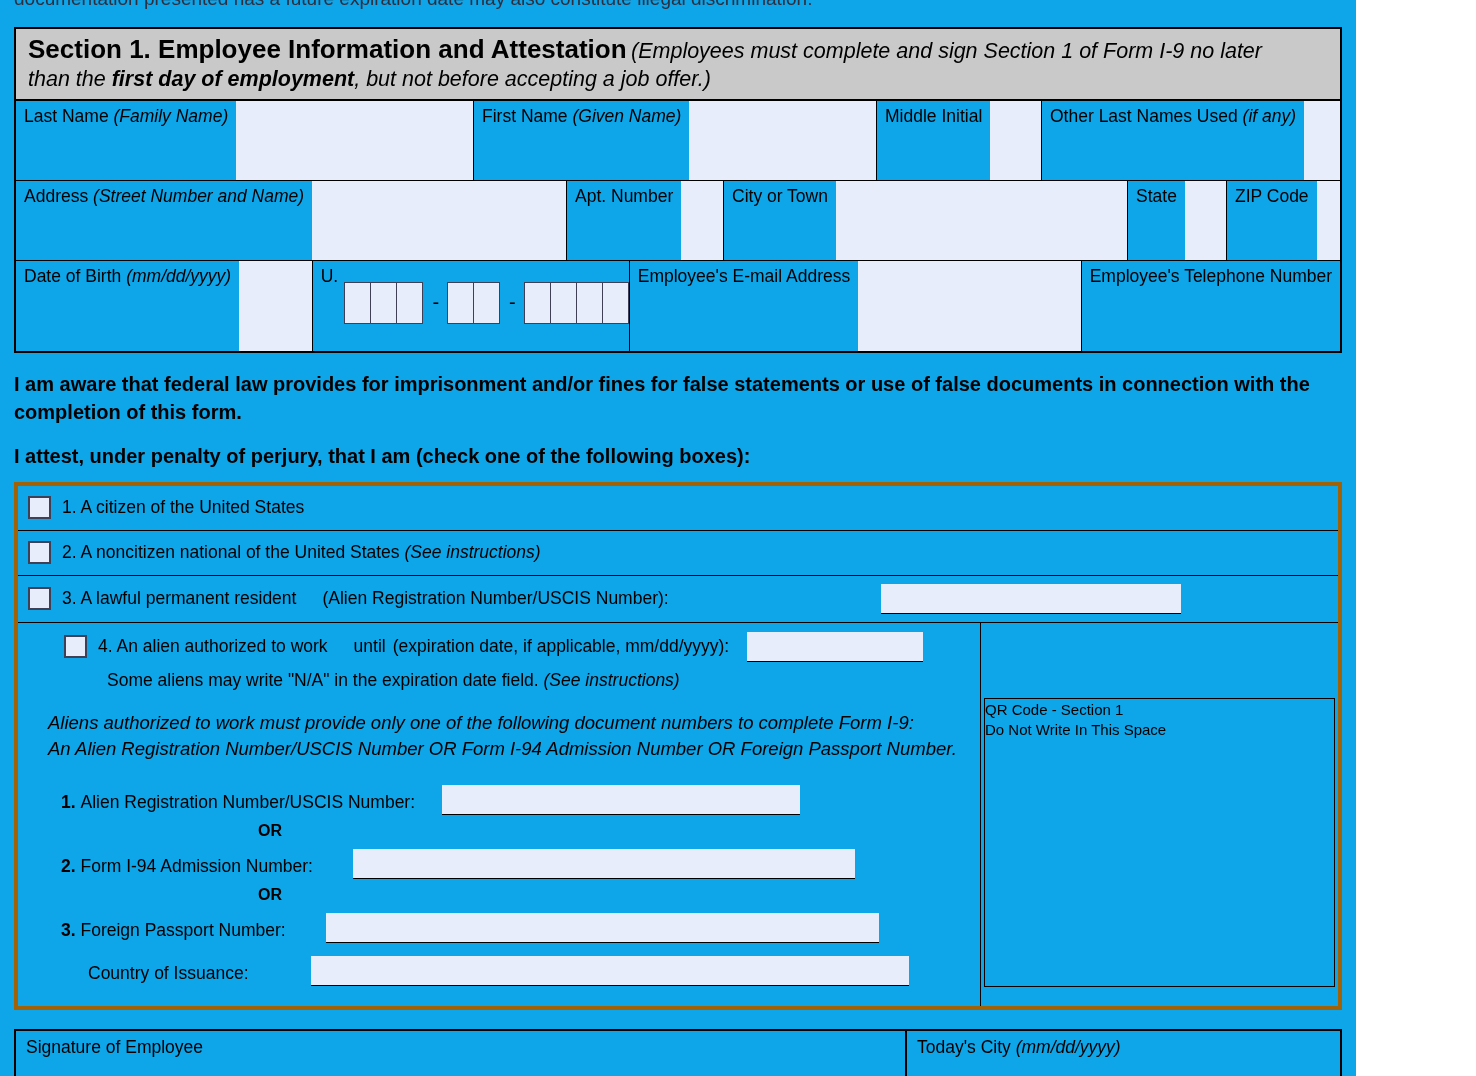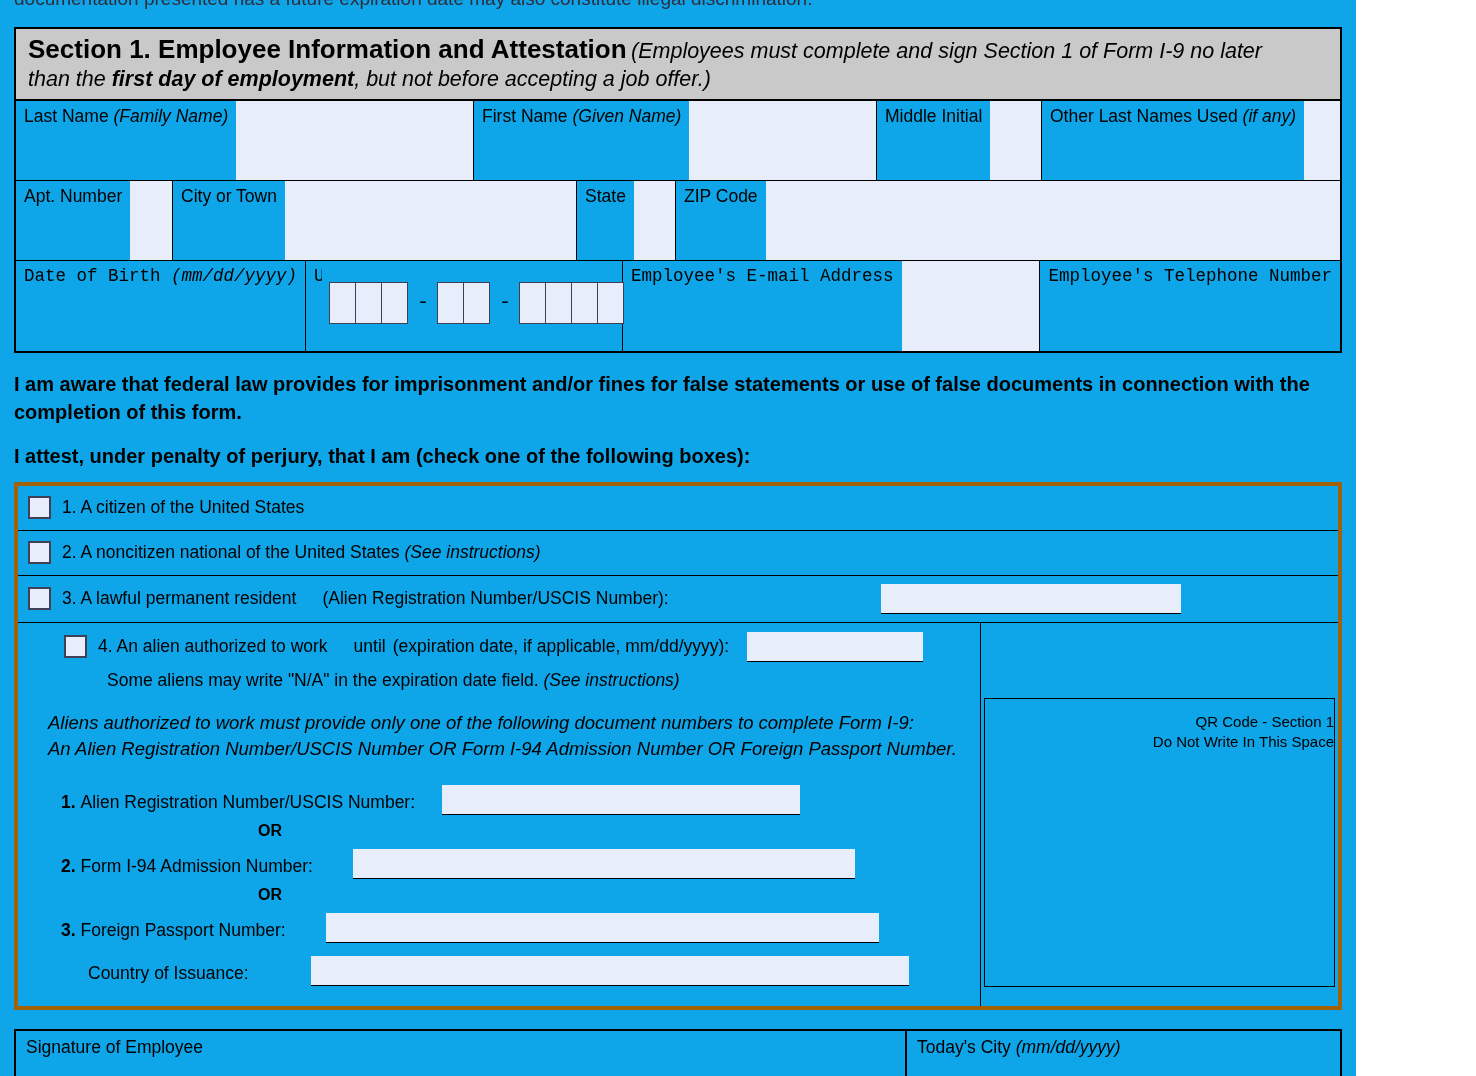--- a/index.html
+++ b/index.html
@@ -14,21 +14,21 @@
   .clipped-top span { display:block; margin-top:-12px; font-size:19px; color:#2e2e3e; }
 
   
   .sec-header { border:2px solid #000; background:var(--header-bg); padding:5px 34px 7px 12px; line-height:1.22; }
   .sec-title { font-weight:bold; font-size:26px; }
   .sec-note { font-style:italic; font-size:21.5px; }
 
   
   .form-table { border:2px solid #000; border-top:none; }
   .frow { display:flex; border-bottom:1px solid #000; }
-  .frow:last-child { border-bottom:none;font-family:Liberation Mono, monospace; }
+  .frow:last-child { border-bottom:none; }
   .frow-1, .frow-2 { height:80px; }
   .frow-3 { height:90px; }
   .cell { border-right:1px solid #000; display:flex; flex-direction:row; }
   .cell:last-child { border-right:none; }
   .cell-label { padding:5px 8px 3px; font-size:17.5px; line-height:1.2; white-space:nowrap; overflow:hidden; }
   .cell-input { flex:1; background:var(--field-fill); }
 
   .ssn-row { display:flex; align-items:center; margin:1px 0 7px 8px; flex:1; }
   .ssn-group { display:flex; }
   .ssn-box { width:27px; height:42px; border:1px solid var(--box-border); background:var(--field-fill); margin-left:-1px; }
@@ -47,21 +47,21 @@
   .inline-field { background:var(--field-fill); border-bottom:1px solid #000; height:30px; flex:none; }
 
   .att-row4 { display:flex; height:383px; }
   .r4-left { flex:1; padding:9px 0 0 10px; font-size:17.5px; overflow:hidden; }
   .r4-right { width:358px; border-left:1px solid #000; }
   .r4-line1 { display:flex; align-items:center;padding-left:36px; }
   .r4-note { margin:8px 0 0 79px; }
   .r4-para { font-style:italic; font-size:18.5px; margin:19px 0 0 20px; line-height:1.42; }
   .doc-line { display:flex; align-items:flex-end; margin-left:33px; line-height:1.45; }
   .or-line { font-weight:bold; font-size:16px; margin:7px 0 0 230px; }
-  .qr-box { margin:75px 4px 0 3px; width:351px; height:289px; border:1px solid #000; text-align:right; font-size:15px; padding-top:13px; line-height:1.35; }
+  .qr-box { margin:75px 4px 0 3px; width:351px; height:289px; border:1px solid #000; text-align:left; font-size:15px; padding-top:1px; line-height:1.35; }
 
   
   .sig-table { display:flex; border:2px solid #000; margin-top:19px; height:62px; }
   .sig-cell { width:891px; border-right:2px solid #000; padding:6px 10px; font-size:17.5px; }
   .date-cell { flex:1; padding:6px 10px; font-size:17.5px; }
 </style>
 </head>
 <body>
 
 <div class="page">
@@ -103,20 +103,27 @@
       <div class="cell" style="flex:1">
         <div class="cell-label">
           <span>Other Last Names Used</span>
           <span class="it">(if any)</span>
         </div>
         <div class="cell-input"></div>
       </div>
     </div>
 
     <div class="frow frow-2">
+      <div class="cell" style="width:551px">
+        <div class="cell-label">
+          <span>Address</span>
+          <span class="it">(Street Number and Name)</span>
+        </div>
+        <div class="cell-input"></div>
+      </div>
       <div class="cell" style="width:157px">
         <div class="cell-label">
           <span>Apt. Number</span>
         </div>
         <div class="cell-input"></div>
       </div>
       <div class="cell" style="width:404px">
         <div class="cell-label">
           <span>City or Town</span>
         </div>

